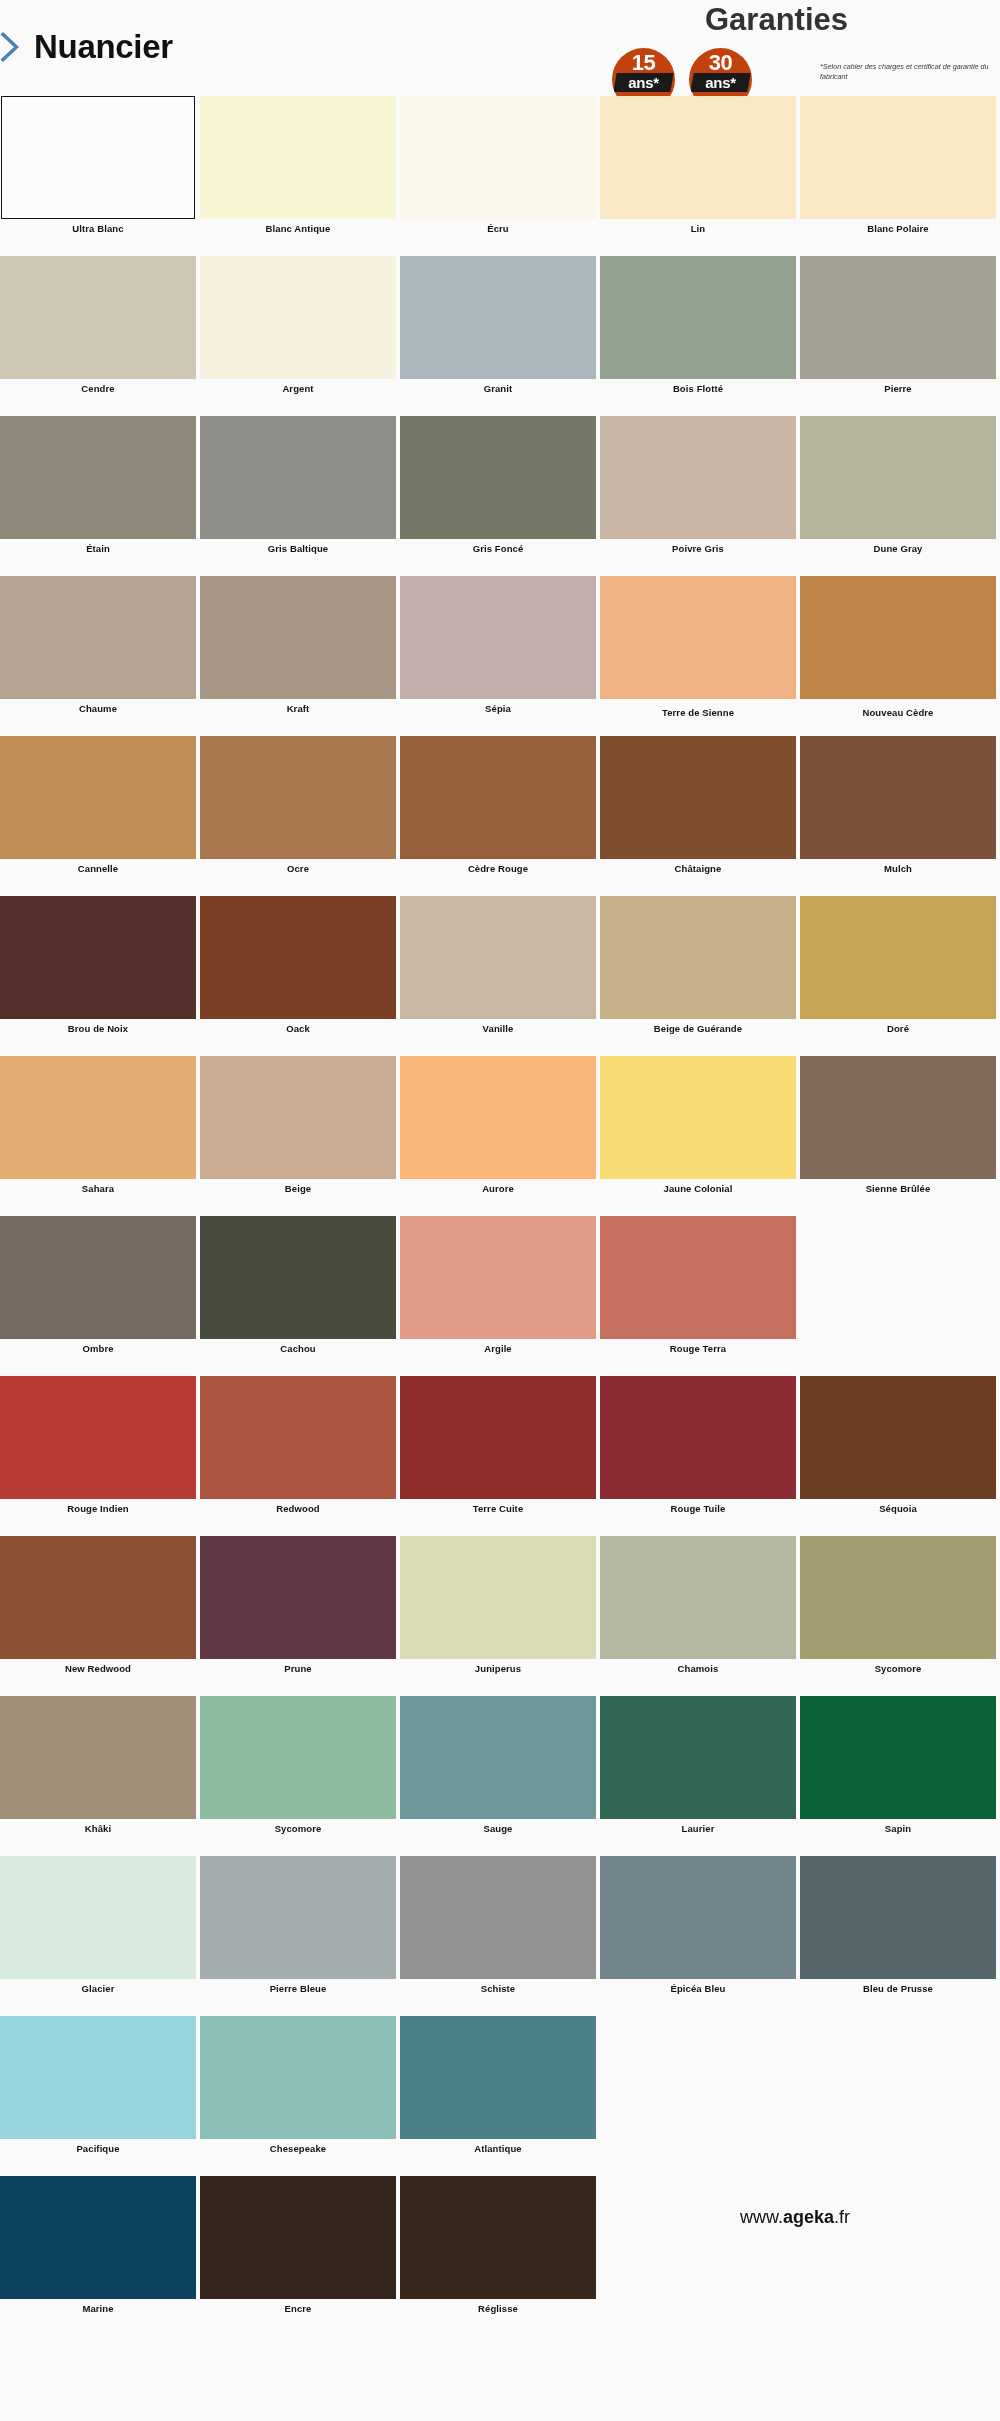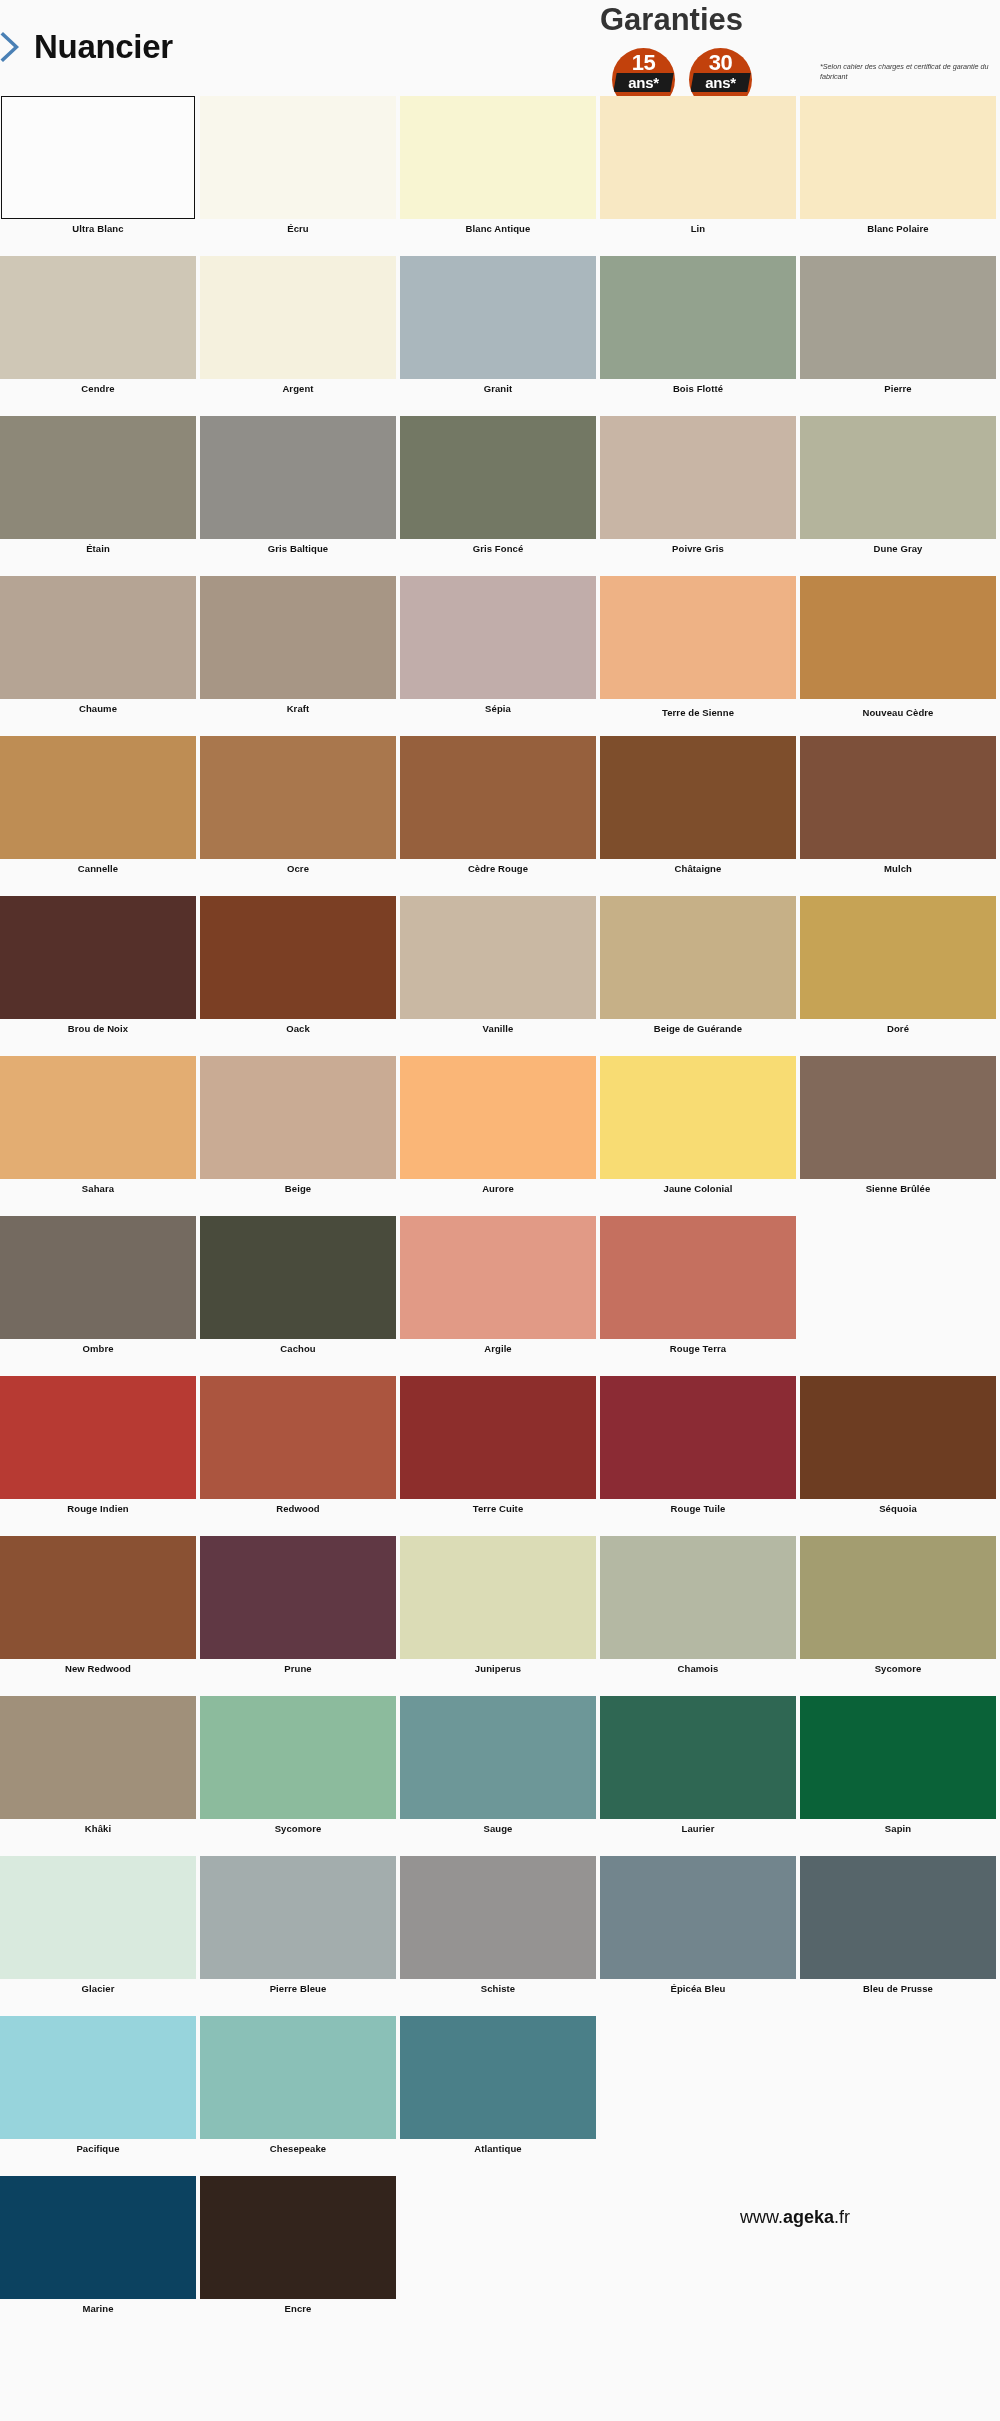--- a/index.html
+++ b/index.html
@@ -52,21 +52,21 @@
     left: 600px;
     top: 0px;
     width: 400px;
     height: 130px;
   }
   .guaranty-title {
     position: absolute;
     left: 0px;
     top: 2px;
     width: 248px;
-    text-align: left;
+    text-align: right;
     font-size: 31px;
     font-weight: bold;
     color: #333;
   }
   .badges {
     position: absolute;
     left: 12px;
     top: 48px;
     display: flex;
     gap: 14px;
@@ -227,28 +227,28 @@
     </div>
   </div>
 
   <div class="grid" id="swatch-grid">
       <div class="row">
         <div class="cell">
           <div class="chip bordered" style="background: rgb(252, 252, 252);"></div>
           <div class="caption">Ultra Blanc</div>
         </div>
         <div class="cell">
+          <div class="chip" style="background: rgb(248, 245, 210);"></div>
+          <div class="caption">Blanc Antique</div>
+        </div>
+        <div class="cell">
           <div class="chip" style="background: rgb(249, 247, 236);"></div>
           <div class="caption">Écru</div>
         </div>
         <div class="cell">
-          <div class="chip" style="background: rgb(248, 245, 210);"></div>
-          <div class="caption">Blanc Antique</div>
-        </div>
-        <div class="cell">
           <div class="chip" style="background: rgb(248, 232, 195);"></div>
           <div class="caption">Lin</div>
         </div>
         <div class="cell">
           <div class="chip" style="background: rgb(249, 233, 194);"></div>
           <div class="caption">Blanc Polaire</div>
         </div>
       </div>
       <div class="row">
         <div class="cell">
@@ -505,20 +505,24 @@
         <div class="cell empty"></div>
       </div>
       <div class="row">
         <div class="cell">
           <div class="chip" style="background: rgb(12, 66, 96);"></div>
           <div class="caption">Marine</div>
         </div>
         <div class="cell">
           <div class="chip" style="background: rgb(51, 36, 28);"></div>
           <div class="caption">Encre</div>
+        </div>
+        <div class="cell">
+          <div class="chip" style="background: rgb(54, 40, 29);"></div>
+          <div class="caption">Réglisse</div>
         </div>
         <div class="cell empty"></div>
         <div class="cell empty"></div>
       </div>
     </div>
 
   <div class="site-url">
     <span>www.</span><span class="bold">ageka</span><span>.fr</span>
   </div>
 

